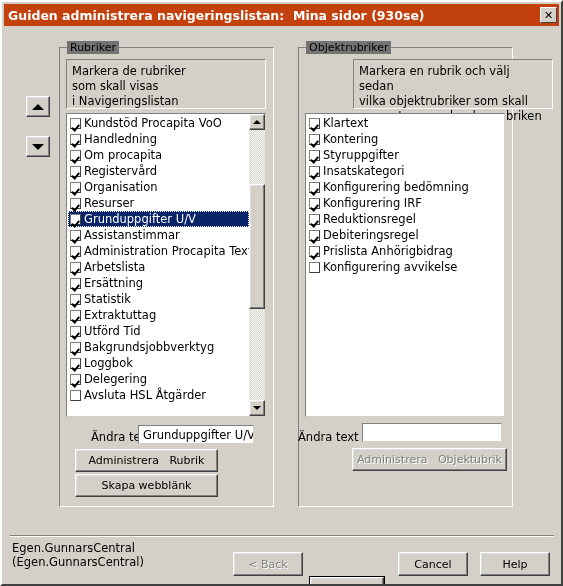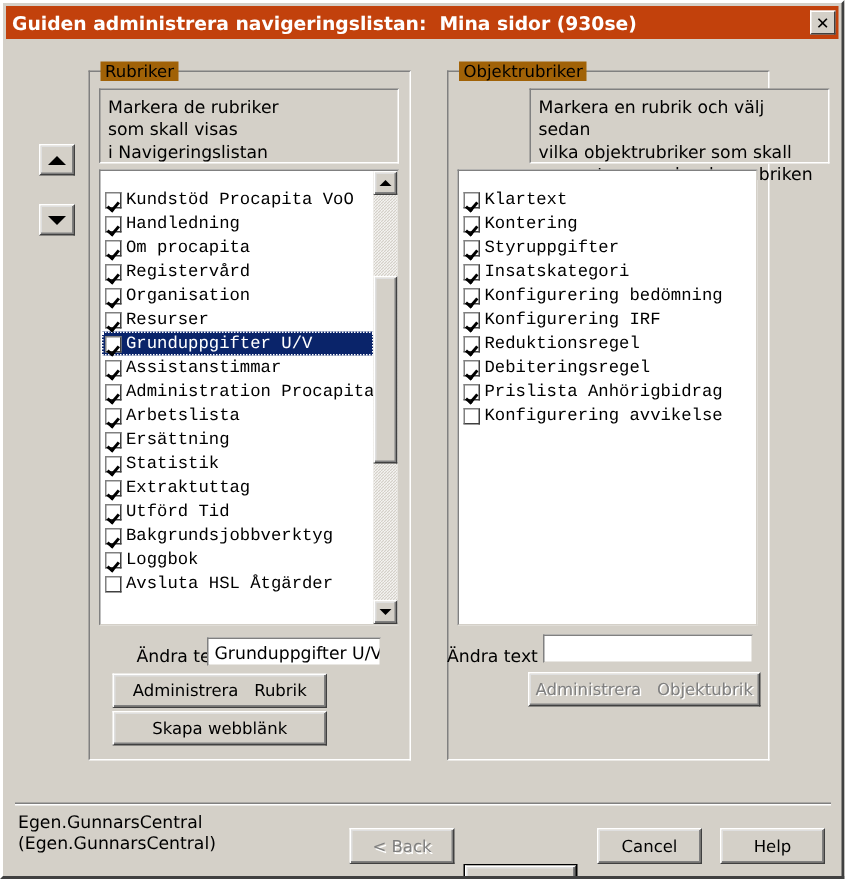--- a/index.html
+++ b/index.html
@@ -104,42 +104,41 @@
     position: absolute;
     border: 1px solid #808080;
     border-right-color: #ffffff;
     border-bottom-color: #ffffff;
     box-sizing: border-box;
   }
   .groupbox .gb-label {
     position: absolute;
     top: -7px;
     left: 7px;
-    background: #a16207;
+    background: #737373;
     padding: 0 3px;
     font-size: 11px;
     color: #000;
     white-space: nowrap;
   }
 
   
   .listbox {
     position: absolute;
     background: #ffffff;
     border: 1px solid #808080;
     border-right-color: #d4d0c8;
     border-bottom-color: #d4d0c8;
     box-sizing: border-box;
     overflow: hidden;
   }
   .list-inner {
     position: absolute;
-    left: 1px; top: 11px;
+    left: 1px; top: 1px;
     overflow: hidden;
-    font-family: Liberation Mono, monospace;
   }
   .li {
     height: 16px;
     display: flex;
     align-items: center;
     padding-left: 2px;
     font-size: 11.5px;
     white-space: nowrap;
     box-sizing: border-box;
     cursor: default;
@@ -399,20 +398,24 @@
           <span class="cb checked"></span>
           <span>Utförd Tid</span>
         </div>
         <div class="li">
           <span class="cb checked"></span>
           <span>Bakgrundsjobbverktyg</span>
         </div>
         <div class="li">
           <span class="cb checked"></span>
           <span>Loggbok</span>
+        </div>
+        <div class="li">
+          <span class="cb checked"></span>
+          <span>Delegering</span>
         </div>
         <div class="li">
           <span class="cb"></span>
           <span>Avsluta HSL Åtgärder</span>
         </div>
       </div>
 
     <div class="scrollbar" style="right:0px; top:0px; bottom:0px;">
       <div class="sb-btn" style="top:0px;">
         <span class="tri-up"></span>

